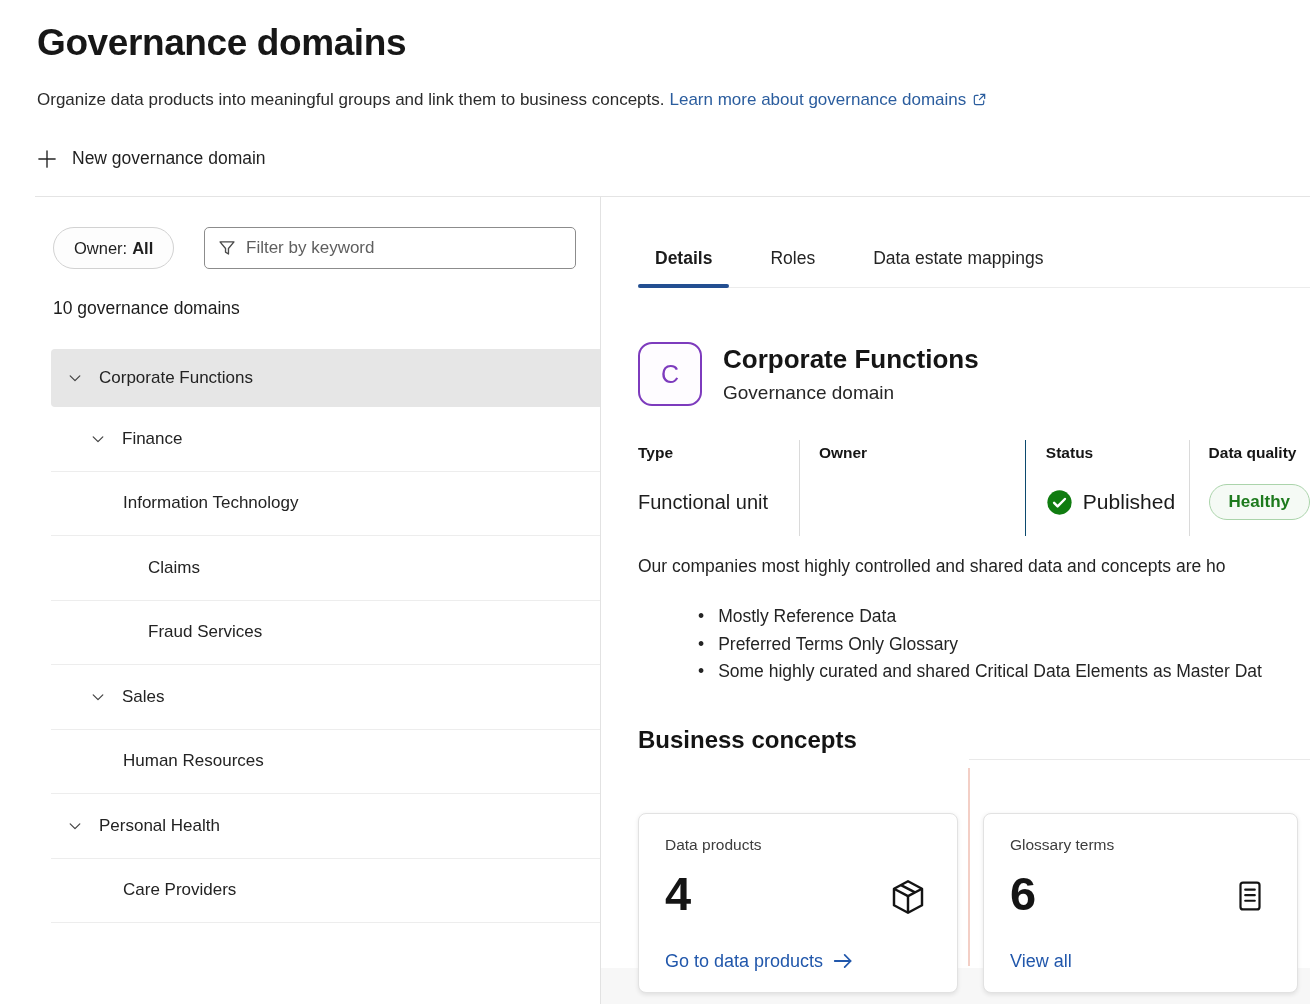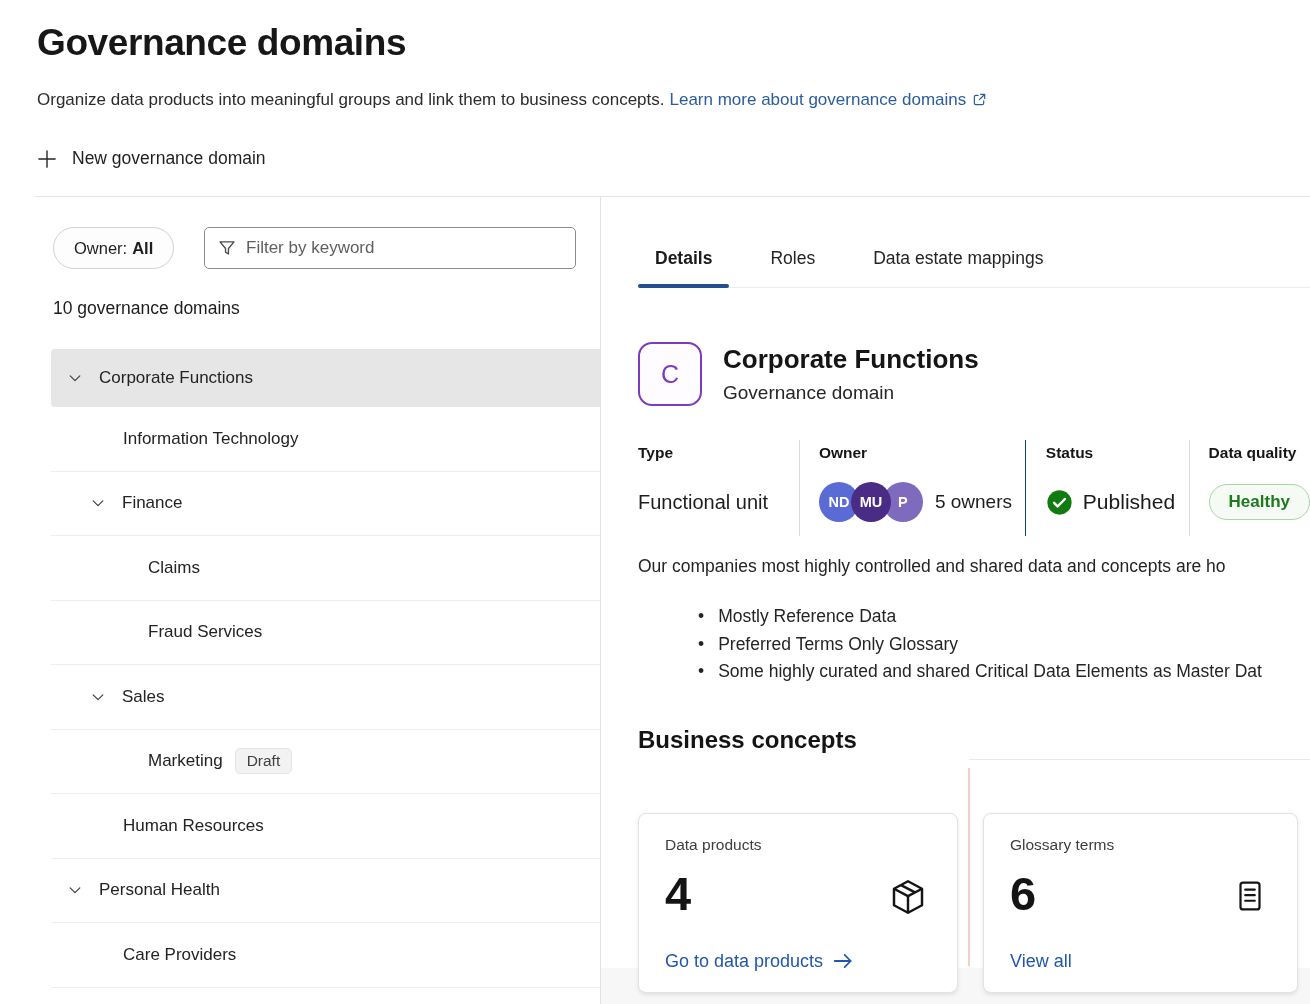--- a/index.html
+++ b/index.html
@@ -118,48 +118,44 @@
 
   <div class="tree">
     <div class="trow sel pl-chev0">
       <span class="chev">
           <svg width="14" height="14" viewBox="0 0 16 16">
             <path d="M2.5 5.5 L8 11 L13.5 5.5" fill="none" stroke="#424242" stroke-width="1.4" stroke-linecap="round" stroke-linejoin="round"></path>
           </svg>
         </span>
       <span>Corporate Functions</span>
     </div>
+    <div class="trow pl-chev1">
+      <span class="chev">
+          <svg width="14" height="14" viewBox="0 0 16 16">
+            <path d="M2.5 5.5 L8 11 L13.5 5.5" fill="none" stroke="#424242" stroke-width="1.4" stroke-linecap="round" stroke-linejoin="round"></path>
+          </svg>
+        </span>
+      <span>Finance</span>
+    </div>
     <div class="trow pl-plain1">
       <span>Information Technology</span>
     </div>
-    <div class="trow pl-chev1">
-      <span class="chev">
-          <svg width="14" height="14" viewBox="0 0 16 16">
-            <path d="M2.5 5.5 L8 11 L13.5 5.5" fill="none" stroke="#424242" stroke-width="1.4" stroke-linecap="round" stroke-linejoin="round"></path>
-          </svg>
-        </span>
-      <span>Finance</span>
-    </div>
     <div class="trow pl-plain2">
       <span>Claims</span>
     </div>
     <div class="trow pl-plain2">
       <span>Fraud Services</span>
     </div>
     <div class="trow pl-chev1">
       <span class="chev">
           <svg width="14" height="14" viewBox="0 0 16 16">
             <path d="M2.5 5.5 L8 11 L13.5 5.5" fill="none" stroke="#424242" stroke-width="1.4" stroke-linecap="round" stroke-linejoin="round"></path>
           </svg>
         </span>
       <span>Sales</span>
-    </div>
-    <div class="trow pl-plain2">
-      <span>Marketing</span>
-      <span class="draft-badge">Draft</span>
     </div>
     <div class="trow pl-plain1">
       <span>Human Resources</span>
     </div>
     <div class="trow pl-chev0">
       <span class="chev">
           <svg width="14" height="14" viewBox="0 0 16 16">
             <path d="M2.5 5.5 L8 11 L13.5 5.5" fill="none" stroke="#424242" stroke-width="1.4" stroke-linecap="round" stroke-linejoin="round"></path>
           </svg>
         </span>
@@ -195,26 +191,20 @@
 
   <div class="meta-row">
     <div class="mcol mc1">
       <div class="mlabel">Type</div>
       <div class="mvalue">
           <span class="type-value">Functional unit</span>
         </div>
     </div>
     <div class="mcol mc2">
       <div class="mlabel">Owner</div>
-      <div class="mvalue">
-        <span class="av av-nd">ND</span>
-        <span class="av av-mu">MU</span>
-        <span class="av av-p">P</span>
-        <span class="owners-count">5 owners</span>
-      </div>
     </div>
     <div class="mcol mc3">
       <div class="mlabel">Status</div>
       <div class="mvalue">
         <span style="display:flex;">
             <svg width="27" height="27" viewBox="0 0 20 20">
               <circle cx="10" cy="10" r="9" fill="#107C10"></circle>
               <path d="M6 10.3 l2.6 2.6 L14 7.4" stroke="#fff" stroke-width="1.8" fill="none" stroke-linecap="round" stroke-linejoin="round"></path>
             </svg>
           </span>

